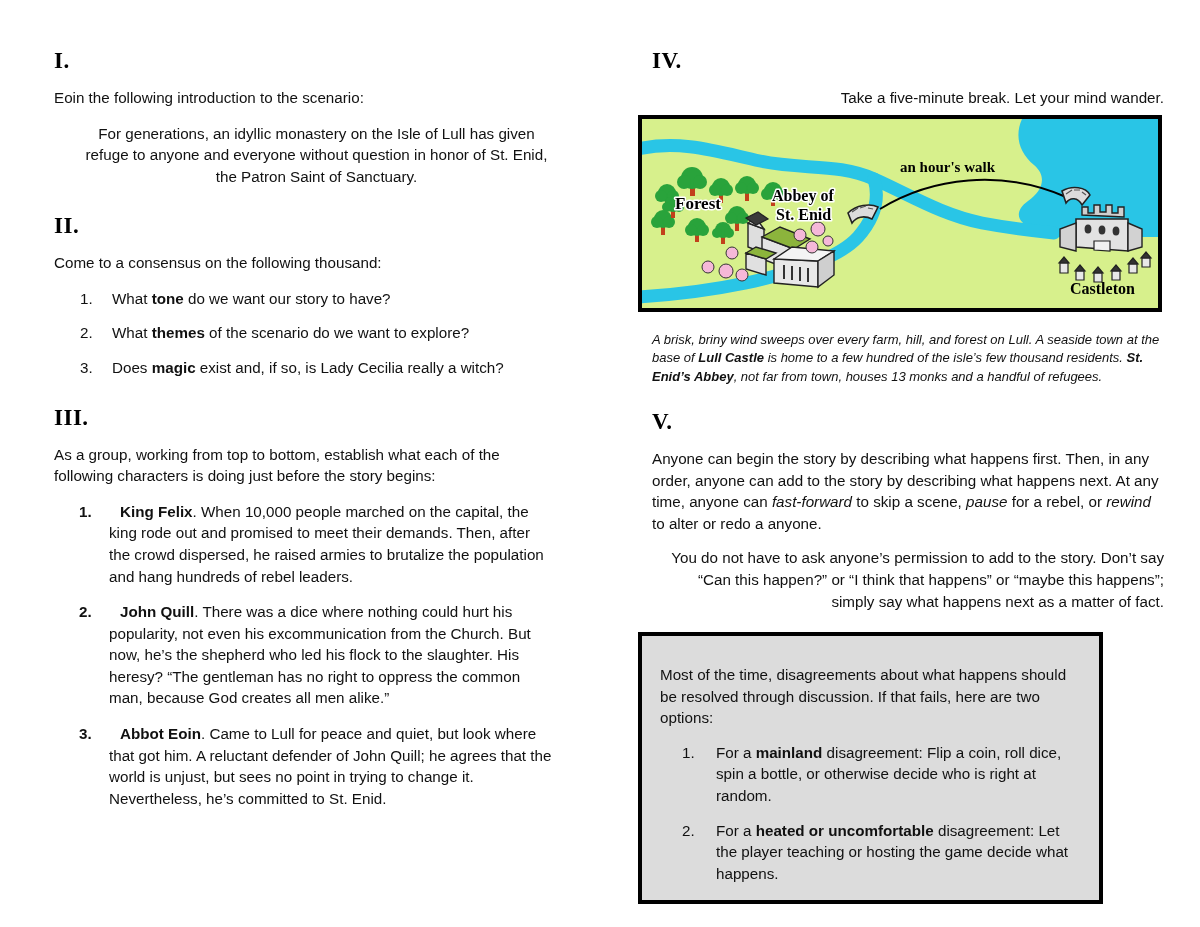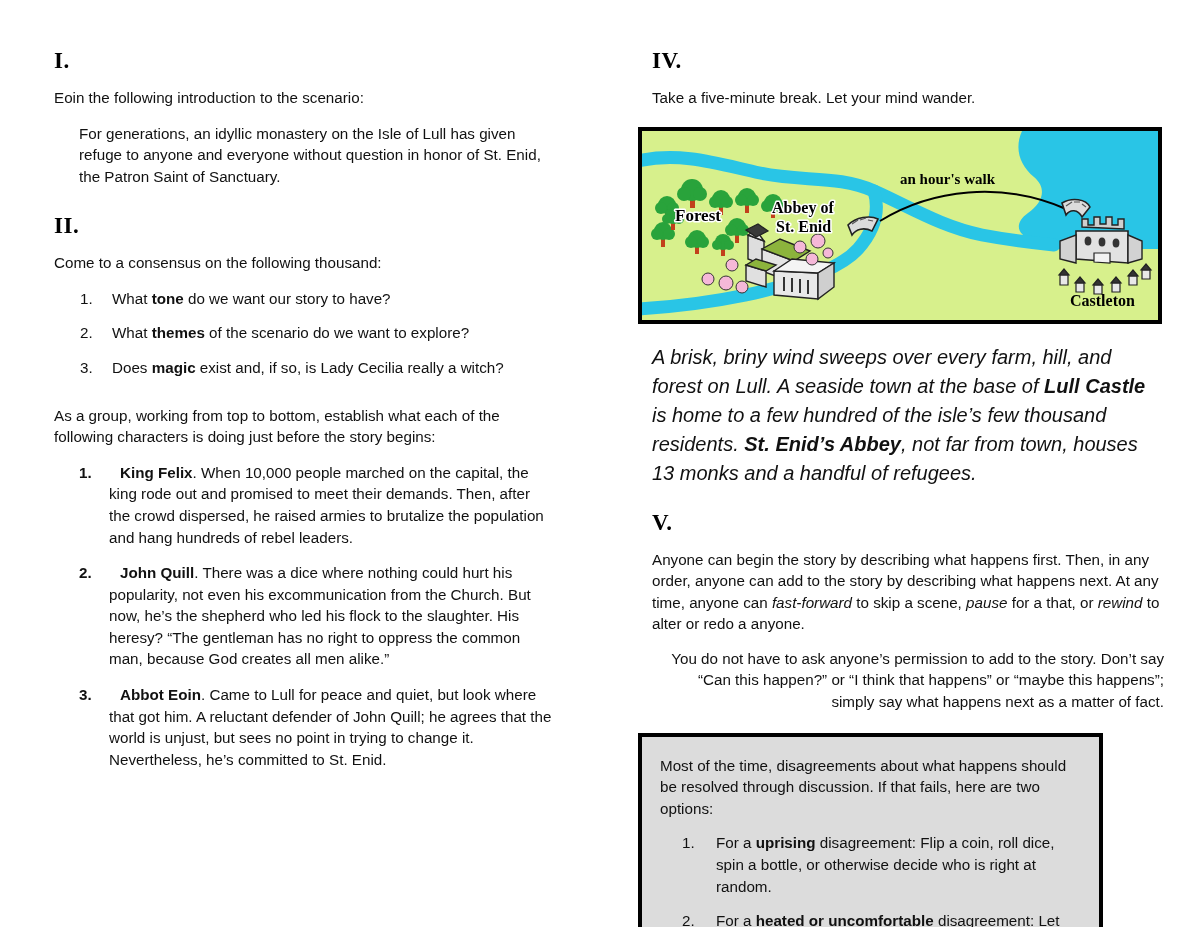--- a/index.html
+++ b/index.html
@@ -21,21 +21,21 @@
     font-size:23px;
     letter-spacing:.5px;
     margin:0 0 13px 0;
     color:#000;
   }
   .sec{margin-bottom:26px;}
   .sec.tight{margin-bottom:20px;}
   p{margin:0 0 13px 0;font-size:15.2px;line-height:1.42;}
   p:last-child{margin-bottom:0;}
   .lead{margin-bottom:14px;}
-  .indent{margin-left:25px;}
+  .indent{margin-left:25px;text-align:center;}
   .ol{margin:0;padding:0;list-style:none;}
   .ol li{
     position:relative;
     font-size:15.2px;line-height:1.42;
     padding-left:58px;
     margin-bottom:13px;
   }
   .ol li:last-child{margin-bottom:0;}
   .ol li .num{
     position:absolute;left:26px;top:0;
@@ -44,29 +44,29 @@
   .ol.chars li{padding-left:30px;margin-bottom:14px;}
   .ol.chars li .num{left:0;font-weight:bold;}
   .ol.chars li .gap{display:inline-block;width:11px;}
   b{font-weight:bold;}
   i{font-style:italic;}
   .bi{font-weight:bold;font-style:italic;}
 
   
   .caption{
     font-style:italic;
-    font-size:20px;line-height:1.45;
+    font-size:13px;line-height:1.45;
     margin:0 0 0 0;
   }
 
   
   .callout{
     background:#dcdcdc;
     border:4px solid #000;
-    padding:18px 18px 16px 18px;
+    padding:28px 18px 16px 18px;
     margin:0 0 0 -14px;
     width:465px;
     box-sizing:border-box;
   }
   .callout p{margin-bottom:13px;}
   .callout .ol li{padding-left:56px;margin-bottom:13px;}
   .callout .ol li:last-child{margin-bottom:0;}
   .callout .ol li .num{left:22px;}
 
   
@@ -117,20 +117,21 @@
         <li>
           <span class="num">2.</span><span>What </span><b>themes</b><span> of the scenario do we want to explore?</span>
         </li>
         <li>
           <span class="num">3.</span><span>Does </span><b>magic</b><span> exist and, if so, is Lady Cecilia really a witch?</span>
         </li>
       </ul>
     </div>
 
     <div class="sec" style="margin-top:10px;">
+      <div class="numeral">III.</div>
       <p class="lead">As a group, working from top to bottom, establish what each of the following characters is doing just before the story begins:</p>
       <ul class="ol chars" style="margin-left:25px;">
         <li>
           <span class="num">1.</span><span class="gap"></span><b>King Felix</b><span>. When 10,000 people marched on the capital, the king rode out and promised to meet their demands. Then, after the crowd dispersed, he raised armies to brutalize the population and hang hundreds of rebel leaders.</span>
         </li>
         <li>
           <span class="num">2.</span><span class="gap"></span><b>John Quill</b><span>. There was a dice where nothing could hurt his popularity, not even his excommunication from the Church. But now, he’s the shepherd who led his flock to the slaughter. His heresy? “The gentleman has no right to oppress the common man, because God creates all men alike.”</span>
         </li>
         <li>
           <span class="num">3.</span><span class="gap"></span><b>Abbot Eoin</b><span>. Came to Lull for peace and quiet, but look where that got him. A reluctant defender of John Quill; he agrees that the world is unjust, but sees no point in trying to change it. Nevertheless, he’s committed to St. Enid.</span>
@@ -138,21 +139,21 @@
 
       </ul>
     </div>
 
   </div>
 
   <div class="col col-right" style="top:48px;">
 
     <div class="sec tight">
       <div class="numeral">IV.</div>
-      <p class="lead" style="margin-bottom:18px;">Take a five-minute break. Let your mind wander.</p>
+      <p class="lead" style="margin-bottom:6px;text-align:right;">Take a five-minute break. Let your mind wander.</p>
 
       <div class="map-wrap">
         <svg viewBox="0 0 516 189" preserveAspectRatio="none">
 
           <rect x="0" y="0" width="516" height="189" fill="#d7f08c"></rect>
 
           <path d="M516,0 L380,0 C372,18 378,34 392,46 C406,58 400,72 386,82 C372,92 374,104 392,110 L418,118 L516,118 Z" fill="#29c5e6"></path>
 
           <path d="M-4,30 C40,20 80,34 118,42 C160,51 196,44 232,60 C268,76 300,96 340,104 C372,110 392,112 412,114" stroke="#29c5e6" stroke-width="13" fill="none" stroke-linecap="round"></path>
 
@@ -313,28 +314,28 @@
           <text class="map-label nostroke" x="258" y="53" font-size="15">an hour's walk</text>
           <text class="map-label nostroke" x="428" y="175" font-size="16">Castleton</text>
         </svg>
       </div>
 
       <p class="caption" style="margin-top:19px;"><span>A brisk, briny wind sweeps over every farm, hill, and forest on Lull. A seaside town at the base of </span><span class="bi">Lull Castle</span><span> is home to a few hundred of the isle’s few thousand residents. </span><span class="bi">St. Enid’s Abbey</span><span>, not far from town, houses 13 monks and a handful of refugees.</span></p>
     </div>
 
     <div class="sec" style="margin-top:22px;">
       <div class="numeral">V.</div>
-      <p><span>Anyone can begin the story by describing what happens first. Then, in any order, anyone can add to the story by describing what happens next. At any time, anyone can </span><i>fast-forward</i><span> to skip a scene, </span><i>pause</i><span> for a that, or </span><i>rewind</i><span> to alter or redo a anyone.</span></p>
+      <p><span>Anyone can begin the story by describing what happens first. Then, in any order, anyone can add to the story by describing what happens next. At any time, anyone can </span><i>fast-forward</i><span> to skip a scene, </span><i>pause</i><span> for a rebel, or </span><i>rewind</i><span> to alter or redo a anyone.</span></p>
       <p style="margin-bottom:20px;text-align:right;">You do not have to ask anyone’s permission to add to the story. Don’t say “Can this happen?” or “I think that happens” or “maybe this happens”; simply say what happens next as a matter of fact.</p>
 
       <div class="callout">
         <p>Most of the time, disagreements about what happens should be resolved through discussion. If that fails, here are two options:</p>
         <ul class="ol">
           <li>
-            <span class="num">1.</span><span>For a </span><b>uprising</b><span> disagreement: Flip a coin, roll dice, spin a bottle, or otherwise decide who is right at random.</span>
+            <span class="num">1.</span><span>For a </span><b>mainland</b><span> disagreement: Flip a coin, roll dice, spin a bottle, or otherwise decide who is right at random.</span>
           </li>
           <li>
             <span class="num">2.</span><span>For a </span><b>heated or uncomfortable</b><span> disagreement: Let the player teaching or hosting the game decide what happens.</span>
           </li>
         </ul>
       </div>
     </div>
 
     <div class="sec" style="margin-top:24px;">
       <div class="numeral">VI.</div>

